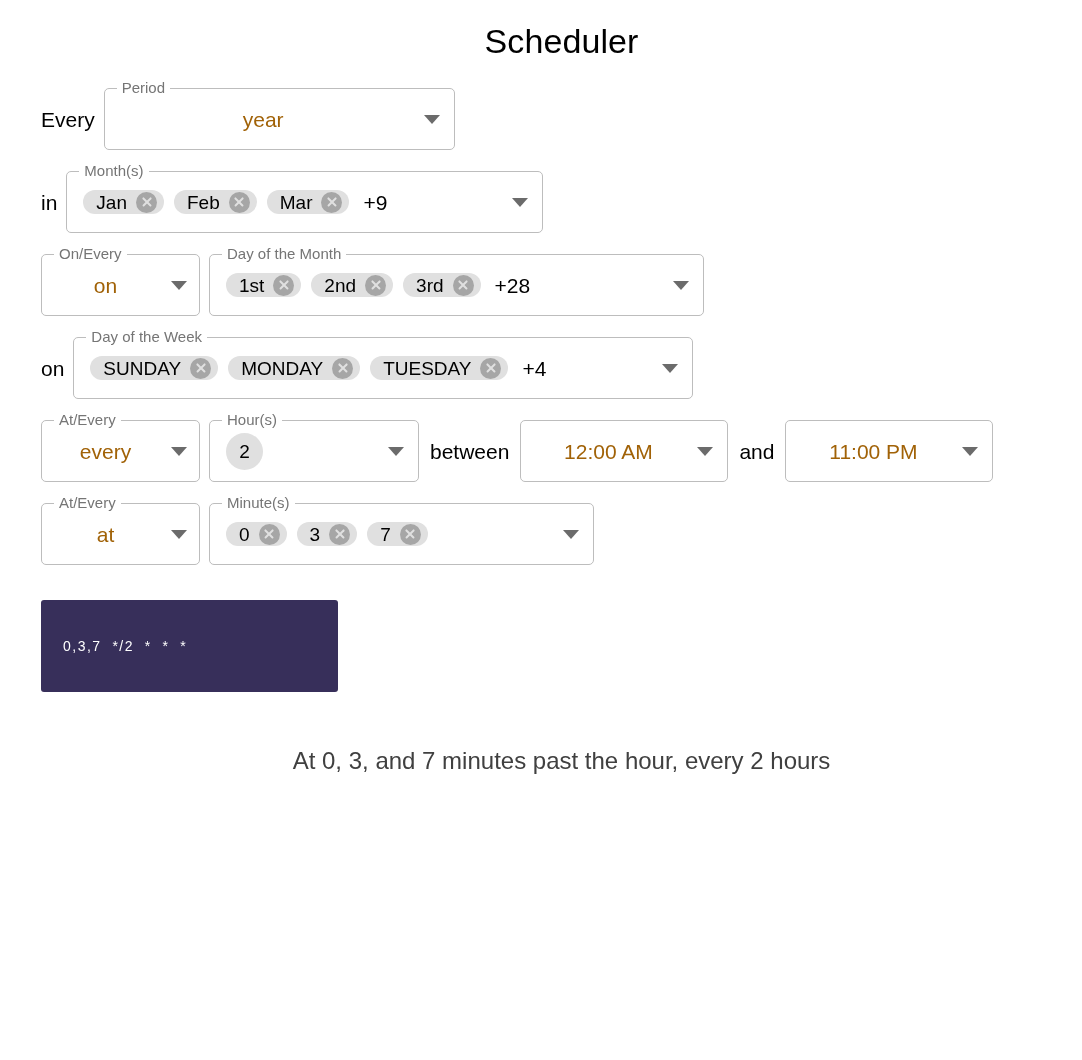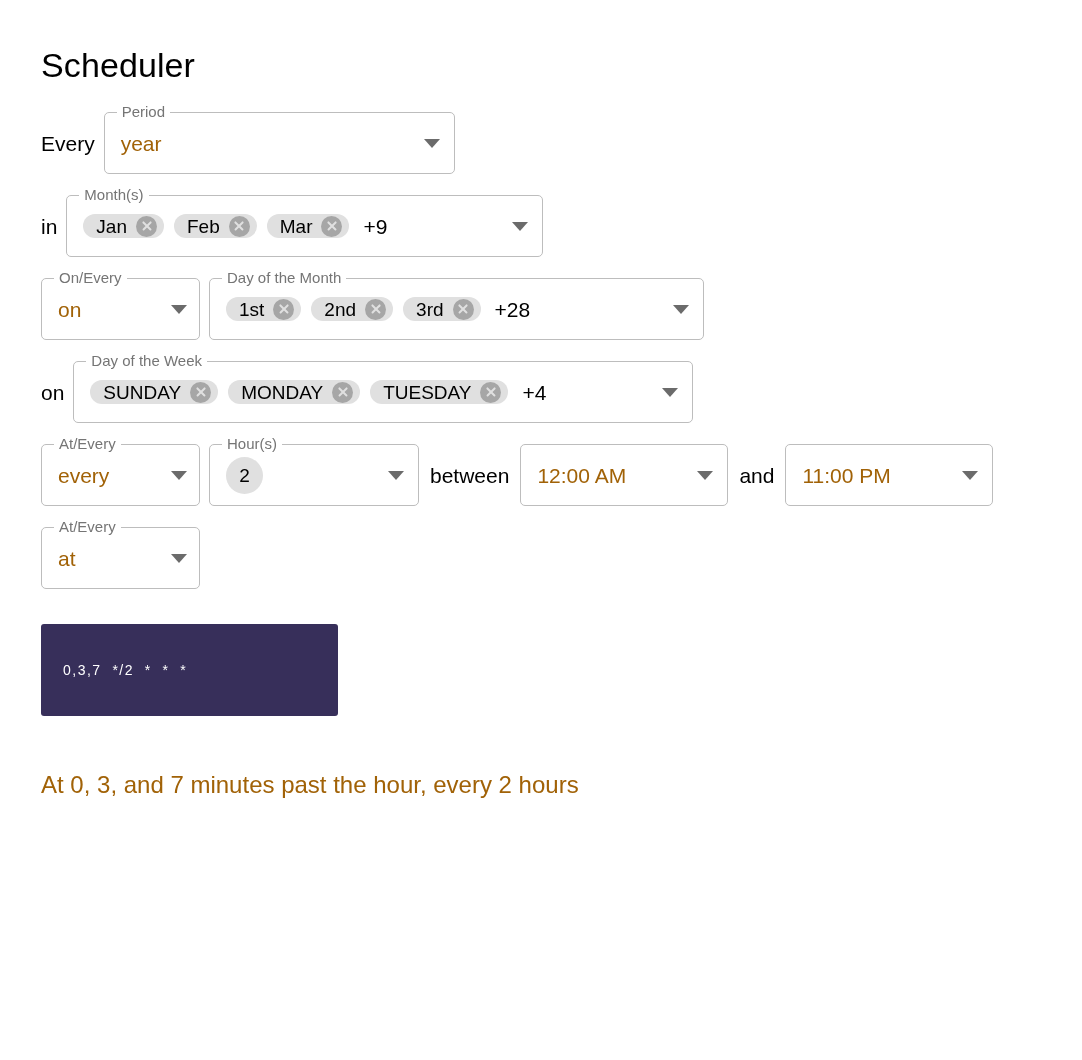--- a/index.html
+++ b/index.html
@@ -11,22 +11,23 @@
   }
   body {
     width: 1082px;
     height: 1060px;
     font-family: "Liberation Sans", sans-serif;
     color: #000000;
     overflow: hidden;
   }
 
   .page {
-    padding: 48px 0 0 41px;
+    padding: 24px 0 0 41px;
     position: relative;
+    text-align: center;
   }
 
   
   .page-title {
     font-size: 34px;
     font-weight: 400;
     letter-spacing: 0.1px;
     color: #000000;
     line-height: 1;
     margin: 0 0 30px 0;
@@ -183,21 +184,21 @@
     color: #ffffff;
     font-size: 14px;
     letter-spacing: 1.5px;
     line-height: 1;
     white-space: pre;
   }
 
   .cron-description {
     margin-top: 55px;
     font-size: 24px;
-    color: #a16207;
+    color: #404040;
     line-height: 1.2;
     white-space: nowrap;
   }
 </style>
 </head>
 <body>
 
 <div class="page">
 
   <h1 class="page-title">Scheduler</h1>
@@ -313,20 +314,38 @@
     </div>
   </div>
 
   <div class="row row-minutes">
     <div class="field w-atevery2">
       <span class="field-label">At/Every</span>
       <span class="field-value">at</span>
       <span class="arrow"></span>
     </div>
     <div style="width:9px"></div>
+    <div class="field w-minutes">
+      <span class="field-label">Minute(s)</span>
+      <span class="chips">
+        <span class="chip">
+          <span>0</span>
+          <span class="chip-x"></span>
+        </span>
+        <span class="chip">
+          <span>3</span>
+          <span class="chip-x"></span>
+        </span>
+        <span class="chip">
+          <span>7</span>
+          <span class="chip-x"></span>
+        </span>
+      </span>
+      <span class="arrow"></span>
+    </div>
   </div>
 
   <div class="cron-box">
     <span class="cron-text">0,3,7  */2  *  *  *</span>
   </div>
 
   <div class="cron-description">At 0, 3, and 7 minutes past the hour, every 2 hours</div>
 
 </div>
 

